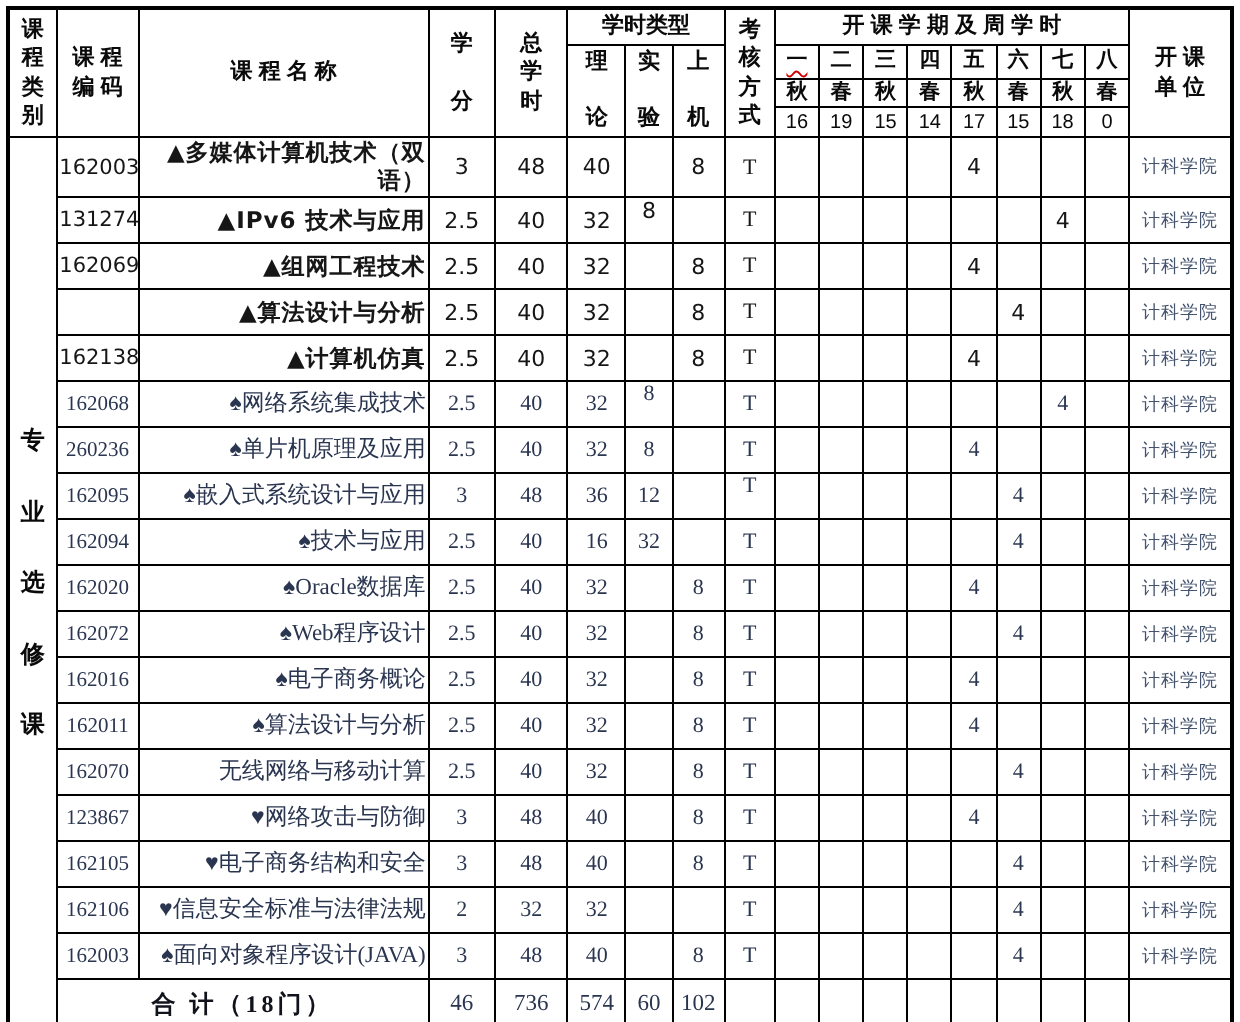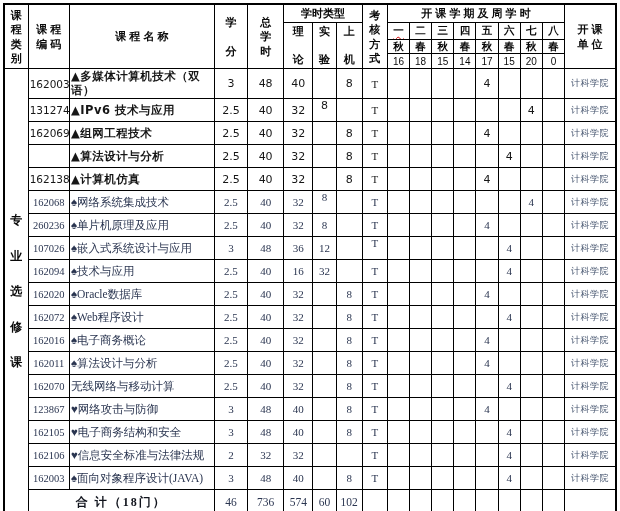--- a/index.html
+++ b/index.html
@@ -25,21 +25,21 @@
   .wavy { text-decoration:underline wavy #d20000; text-decoration-thickness:1px; text-underline-offset:2px; }
 
   tbody tr { height:23px; }
   tbody tr.first-row { height:30px; }
   tbody tr.total-row { height:26px; }
 
   .f-hei { font-family:"DejaVu Sans","Liberation Sans",sans-serif; color:#161616; }
   .f-song { font-family:"Liberation Serif","DejaVu Serif",serif; color:#2a3550; }
 
   td.code { font-size:10.5px; }
-  td.name { text-align:left; font-size:11.5px; line-height:1.15; }
+  td.name { text-align:right; font-size:11.5px; line-height:1.15; }
   tr.f-hei td.name { font-weight:bold; letter-spacing:0.5px; }
   td.num { font-size:11px; }
   tr.f-song td.num, tr.f-song td.code { font-family:"Liberation Serif","DejaVu Serif",serif; }
   td.assess { font-family:"Liberation Serif","DejaVu Serif",serif; font-size:11px; }
   td.unit { font-size:9px; color:#45546e; font-family:Liberation Sans, sans-serif; letter-spacing:0.5px; }
   td.top { vertical-align:top; line-height:1; padding-top:1px; }
 
   td.cat-cell {
     font-size:12px; font-weight:bold; line-height:2.95; color:#0a0a0a;
     vertical-align:middle;
@@ -120,26 +120,26 @@
         <td class="sem-num">春</td>
         <td class="sem-num">秋</td>
         <td class="sem-num">春</td>
         <td class="sem-num">秋</td>
         <td class="sem-num">春</td>
         <td class="sem-num">秋</td>
         <td class="sem-num">春</td>
       </tr>
       <tr class="hdr-row4">
         <td class="sem-week">16</td>
-        <td class="sem-week">18</td>
+        <td class="sem-week">19</td>
         <td class="sem-week">15</td>
         <td class="sem-week">14</td>
         <td class="sem-week">17</td>
         <td class="sem-week">15</td>
-        <td class="sem-week">20</td>
+        <td class="sem-week">18</td>
         <td class="sem-week">0</td>
       </tr>
     </thead>
     <tbody>
         <tr class="first-row f-hei">
           <td class="cat-cell vert" rowspan="19">专
 业
 选
 修
 课</td>
@@ -269,21 +269,21 @@
           <td class="num"></td>
           <td class="num"></td>
           <td class="num"></td>
           <td class="num">4</td>
           <td class="num"></td>
           <td class="num"></td>
           <td class="num"></td>
           <td class="unit">计科学院</td>
         </tr>
         <tr class="f-song">
-          <td class="code">107026</td>
+          <td class="code">162095</td>
           <td class="name">♠嵌入式系统设计与应用</td>
           <td class="num">3</td>
           <td class="num">48</td>
           <td class="num">36</td>
           <td class="num">12</td>
           <td class="num"></td>
           <td class="assess top">T</td>
           <td class="num"></td>
           <td class="num"></td>
           <td class="num"></td>

